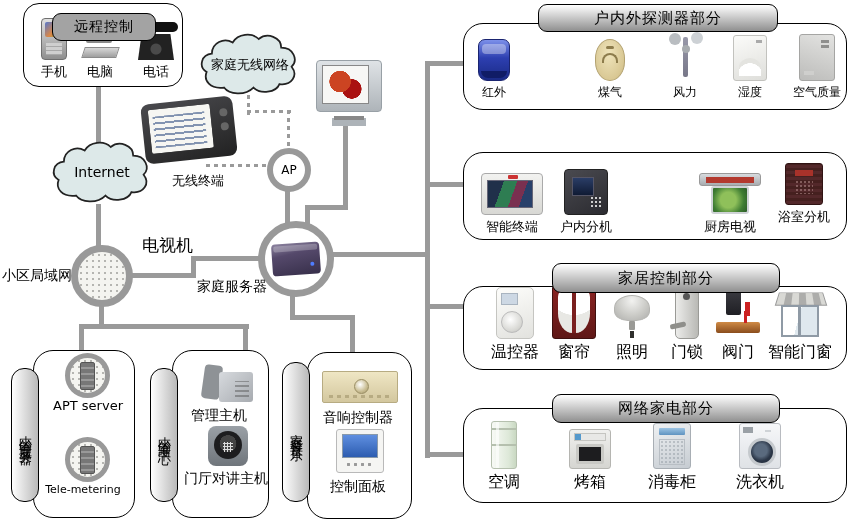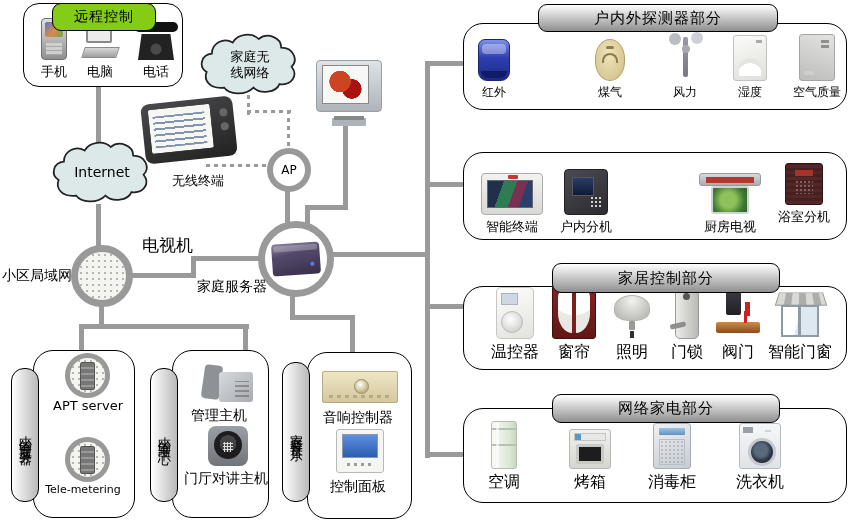--- a/index.html
+++ b/index.html
@@ -16,21 +16,21 @@
   .hdr{position:absolute;z-index:4;display:flex;align-items:center;justify-content:center;
        background:linear-gradient(#ffffff,#8f8f8f);border:1.2px solid #000;border-radius:9px;
        font-size:15px;letter-spacing:1px}
   .pill{position:absolute;z-index:4;background:linear-gradient(90deg,#ffffff,#b9b9b9);
         border:1.2px solid #000;border-radius:13px;display:flex;align-items:center;justify-content:center;
         writing-mode:vertical-rl;text-orientation:upright;font-size:13px;letter-spacing:3px}
   .circle{position:absolute;border-radius:50%;box-sizing:border-box;border:7px solid #999;
           display:flex;align-items:center;justify-content:center;z-index:3;background:#fff}
   .speckle{background:radial-gradient(#b5b5b1 1px,transparent 1.3px) 0 0/6px 6px,#f4f4f0}
   .cloud{position:absolute;z-index:3}
-  .cloud .ct{position:absolute;left:0;top:0;width:100%;height:100%;display:flex;flex-direction:column;
+  .cloud .ct{position:absolute;left:0;top:0;width:100%;height:100%;display:flex;flex-direction:row;
              align-items:center;justify-content:center;font-size:13px;line-height:1.25}
   .sitem{position:absolute;z-index:3;display:flex;flex-direction:column;align-items:center;
          justify-content:flex-end;gap:3px;text-align:center}
   .sitem .slab{white-space:nowrap}
   .pbox-item{position:absolute;z-index:3;text-align:center}
   
   .ic{position:relative;flex:none;display:block}
   
   .ic-flip{width:24px;height:40px;background:linear-gradient(180deg,#e0e0e0,#8f8f8f);border:1px solid #6f6f6f;border-radius:4px}
   .ic-flip::before{content:"";position:absolute;left:3px;top:3px;right:3px;height:15px;border-radius:2px;
@@ -241,21 +241,21 @@
   <div class="ln" style="left:290px;top:293px;width:5px;height:26px"></div>
   <div class="ln" style="left:290px;top:315px;width:65px;height:5px"></div>
   <div class="ln" style="left:350px;top:315px;width:5px;height:39px"></div>
 
   <div class="dash-v" style="left:247px;top:95px;height:20px"></div>
   <div class="dash-h" style="left:247px;top:110px;width:44px"></div>
   <div class="dash-v" style="left:287px;top:110px;height:40px"></div>
   <div class="dash-h" style="left:206px;top:164px;width:62px"></div>
 
   <div class="rbox" style="left:23px;top:3px;width:158px;height:82px;border-radius:16px"></div>
-  <div class="hdr" style="left:52px;top:3px;width:102px;height:26px;background:#84cc16;font-size:14px">
+  <div class="hdr" style="left:52px;top:13px;width:102px;height:26px;background:#a3a3a3;font-size:14px">
     <span>远程控制</span>
   </div>
   <div class="sitem" style="left:78px;top:25px;width:44px;height:56px;font-size:13px">
     <span class="ic ic-desktop"></span>
     <span class="slab">电脑</span>
   </div>
   <div class="sitem" style="left:32px;top:25px;width:44px;height:56px;font-size:13px">
     <span class="ic ic-flip"></span>
     <span class="slab">手机</span>
   </div>

